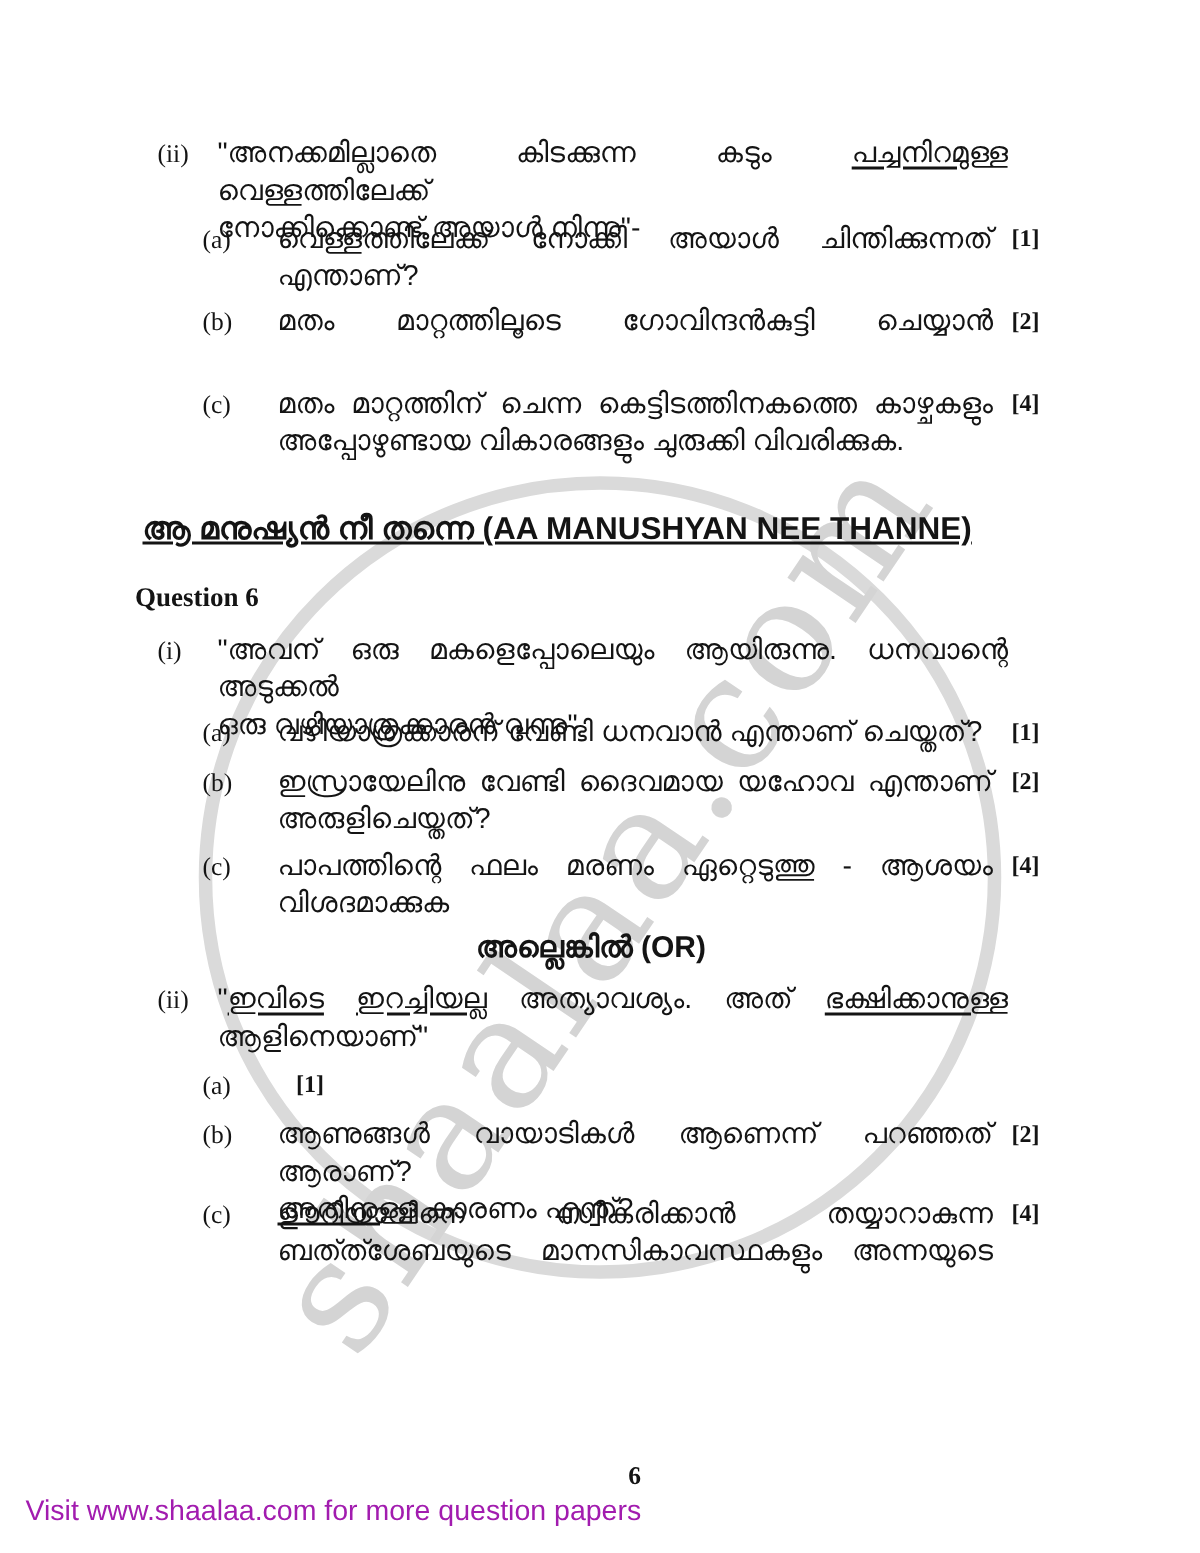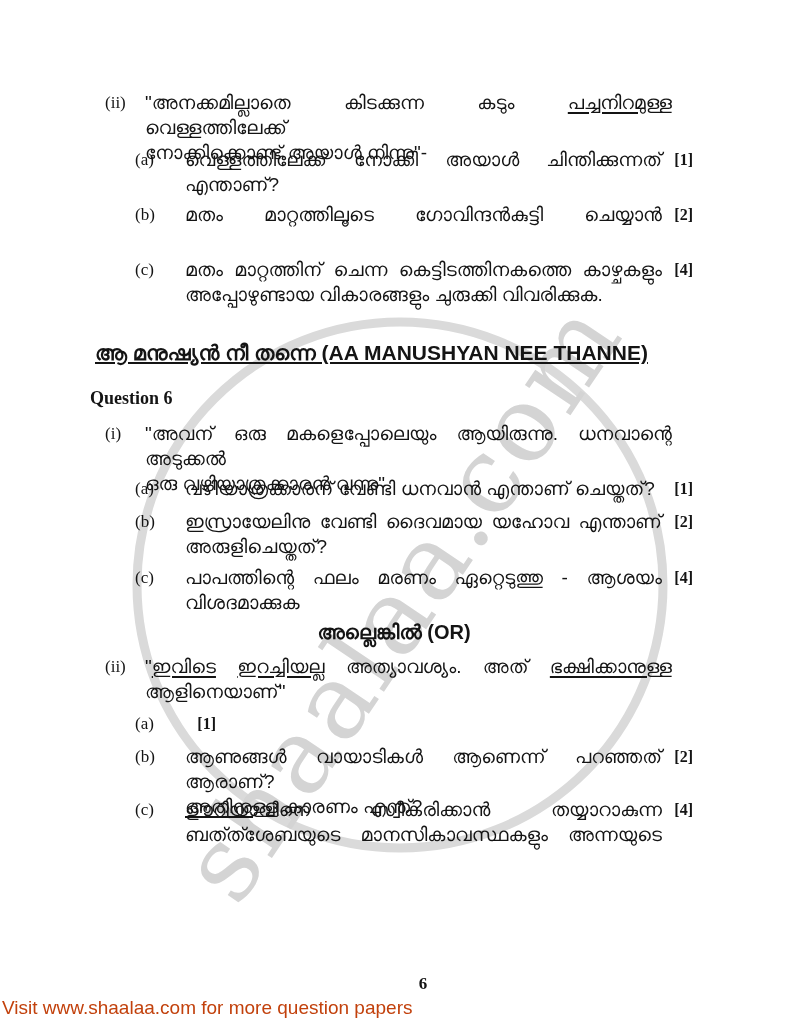--- a/index.html
+++ b/index.html
@@ -19,21 +19,21 @@
   
   .ml{font-size:19px;line-height:25px;}
   .just{text-align:justify;text-align-last:justify;}
   .u{text-decoration:underline;text-underline-offset:3px;text-decoration-thickness:1.5px;}
   .lbl{font-family:"Liberation Serif",serif;font-size:17px;line-height:25px;}
   .marks{font-family:"Liberation Serif",serif;font-weight:bold;font-size:16px;line-height:25px;}
   .hdr{left:95px;width:598px;text-align:left;font-weight:bold;font-size:21px;line-height:26px;text-decoration:underline;}
   .q6{left:90px;font-family:"Liberation Serif",serif;font-weight:bold;font-size:18px;}
   .orl{left:95px;width:598px;text-align:center;font-weight:bold;font-size:20px;}
   .pnum{left:412px;width:22px;text-align:center;font-family:"Liberation Serif",serif;font-weight:bold;font-size:17px;}
-  .foot{left:2px;font-size:19px;color:#c2410c;}
+  .foot{left:17px;font-size:19px;color:#a21caf;}
 </style>
 </head>
 <body>
 
 <div class="page">
 
   <svg class="wm" width="800" height="1035" viewBox="0 0 800 1035">
     <circle cx="400" cy="585" r="263" fill="none" stroke-width="9" stroke="#dadada"></circle>
     <text x="400" y="638" transform="rotate(-56 400 600)" text-anchor="middle" font-family="DejaVu Serif, serif" font-size="105" letter-spacing="3" fill="#d4d4d4">shaalaa.com</text>
   </svg>

